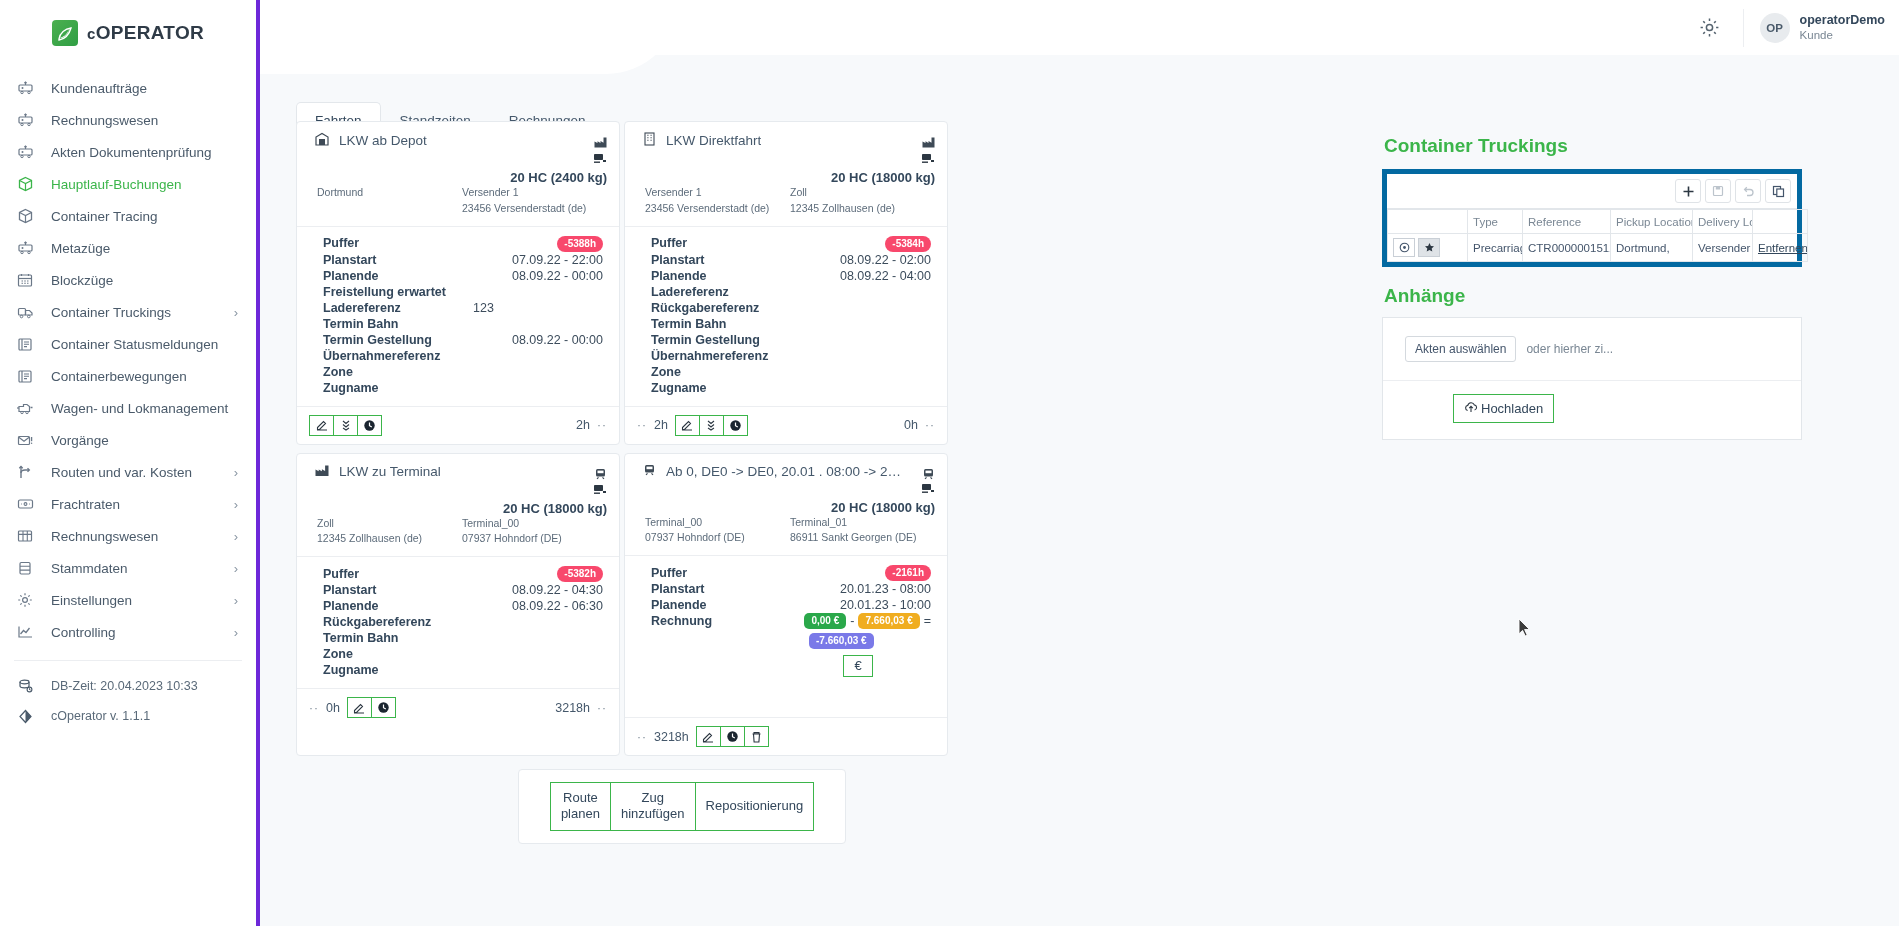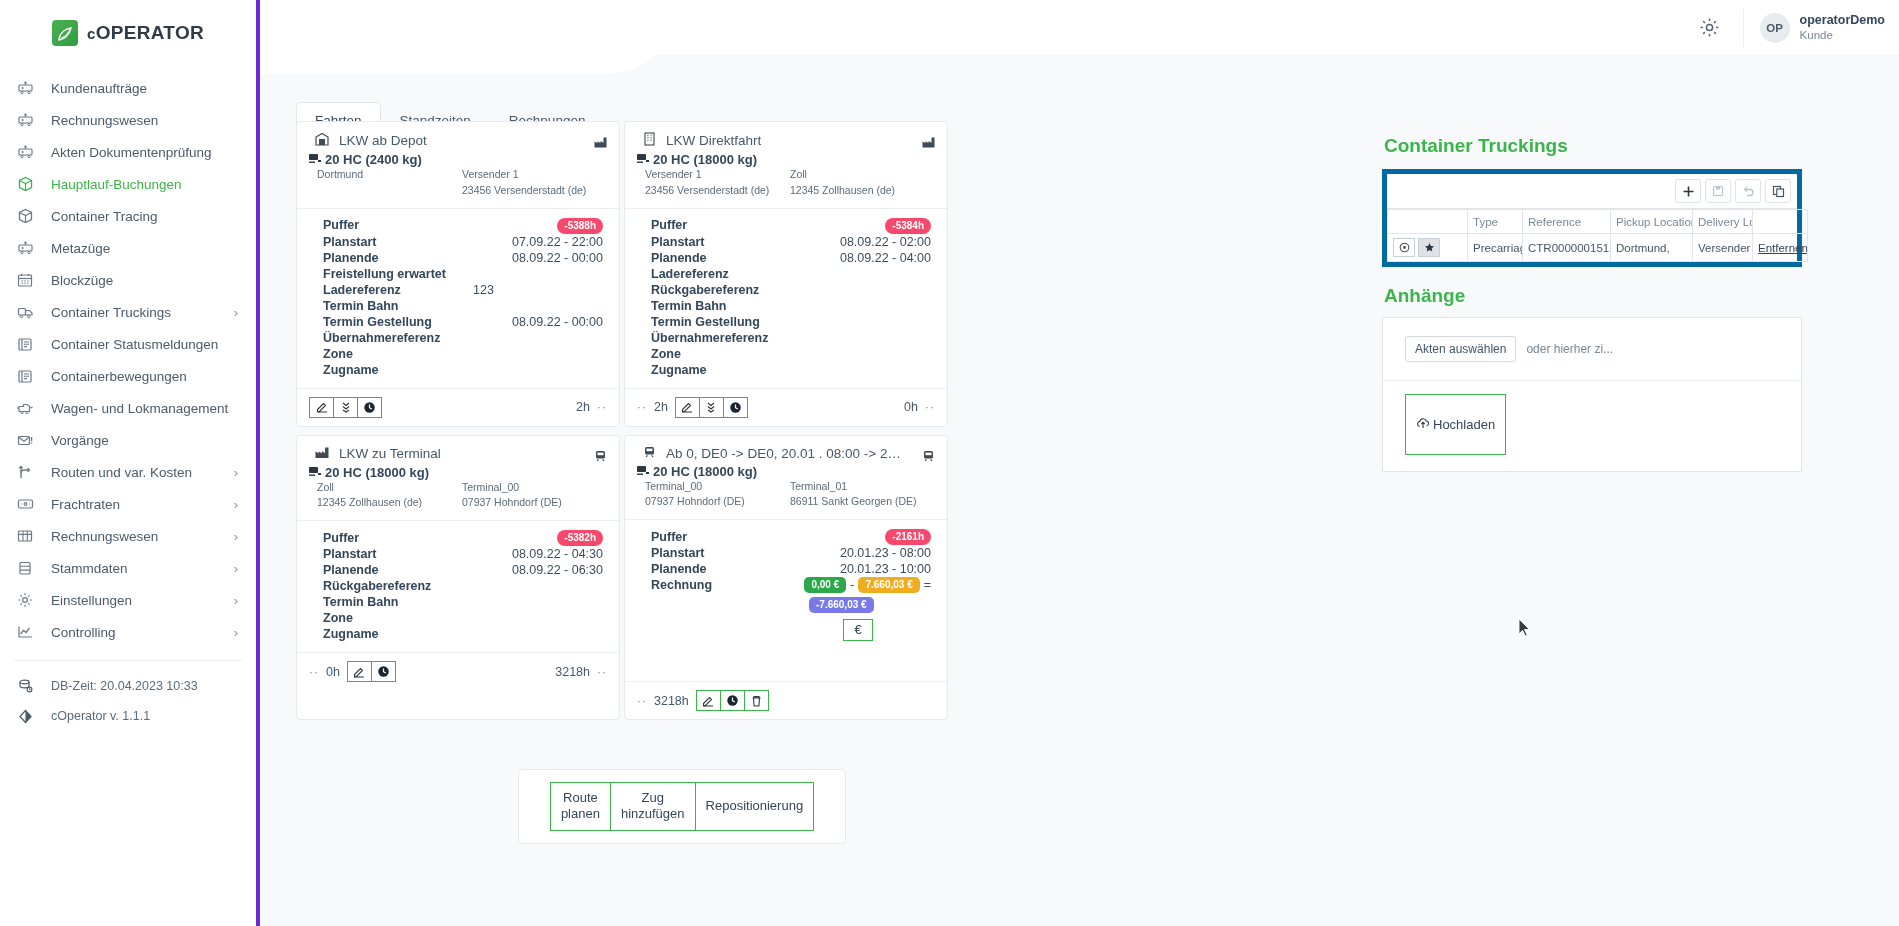--- a/index.html
+++ b/index.html
@@ -86,21 +86,21 @@
   #cards { position:absolute; left:36px; top:66px; width:830px; }
   .card-row { display:flex; gap:4px; }
   .card {
     width:324px; background:#fff; border:1px solid #e6eaee;
     border-radius:4px; margin-bottom:8px; padding:10px 12px 0 12px;
     position:relative;
   }
   .card-hd-ico { position:absolute; right:12px; top:12px; }
   .card-title { display:flex; align-items:center; gap:10px; font-size:13.5px; color:#45586b; padding-left:6px;}
   .card-title .tt { white-space:nowrap; overflow:hidden; text-overflow:ellipsis; max-width:238px; }
-  .card-sub { display:flex; align-items:center; gap:3px; font-size:13px; font-weight:bold; color:#33475b; margin-top:3px; }
+  .card-sub { display:flex; align-items:flex-end; gap:3px; font-size:13px; font-weight:bold; color:#33475b; margin-top:3px;flex-direction:column; }
   .locs { display:flex; padding-left:8px; }
   .loc { width:50%; font-size:10.5px; color:#5c6b7a; line-height:1.5; }
   .sep { height:1px; background:#eceef1; margin:9px -12px 0 -12px; }
 
   .kv { padding:8px 0 4px 14px; }
   .krow { display:flex; align-items:center; min-height:16px; padding:0; }
   .klabel { width:150px; font-size:12.5px; font-weight:bold; color:#33475b; line-height:16px; }
   .kval { flex:1; font-size:12.5px; color:#3c4c5c; text-align:right; padding-right:4px; line-height:16px; }
   .kval.left { text-align:left; }
 
@@ -160,21 +160,21 @@
   .cellbtn.star { background:#dfe3e7; }
   .linkrm { color:#33475b; text-decoration:underline; cursor:pointer; font-size:11.5px; }
 
   .panel-title2 { font-size:19px; font-weight:bold; color:#3bb54a; margin:18px 0 10px 2px; }
   .attach { background:#fff; border:1px solid #e2e6ea; }
   .attach-row { display:flex; align-items:center; gap:10px; padding:18px 22px; }
   .filebtn { border:1px solid #d4d9de; border-radius:3px; background:#fff; font-size:12px; padding:5px 9px; color:#44556b; cursor:pointer; font-family:"Liberation Sans", sans-serif; }
   .filehint { font-size:12px; color:#7a8794; }
   .attach-sep { height:1px; background:#eceef1; }
   .uprow { padding:13px 22px 16px 22px; }
-  .upbtn { border:1px solid #3bb54a; background:#fff; color:#33475b; font-size:13px; padding:22px 10px; cursor:pointer; display:inline-flex; align-items:center; gap:3px; font-family:"Liberation Sans", sans-serif;}
+  .upbtn { border:1px solid #3bb54a; background:#fff; color:#33475b; font-size:13px; padding:6px 10px; cursor:pointer; display:inline-flex; align-items:center; gap:3px; font-family:"Liberation Sans", sans-serif;margin-left:48px;}
 
   
   #cursor { position:absolute; left:1258px; top:563px; pointer-events:none; }
 </style>
 </head>
 <body>
 
 <div id="sidebar">
   <div class="brand">
     <div class="brand-logo">

